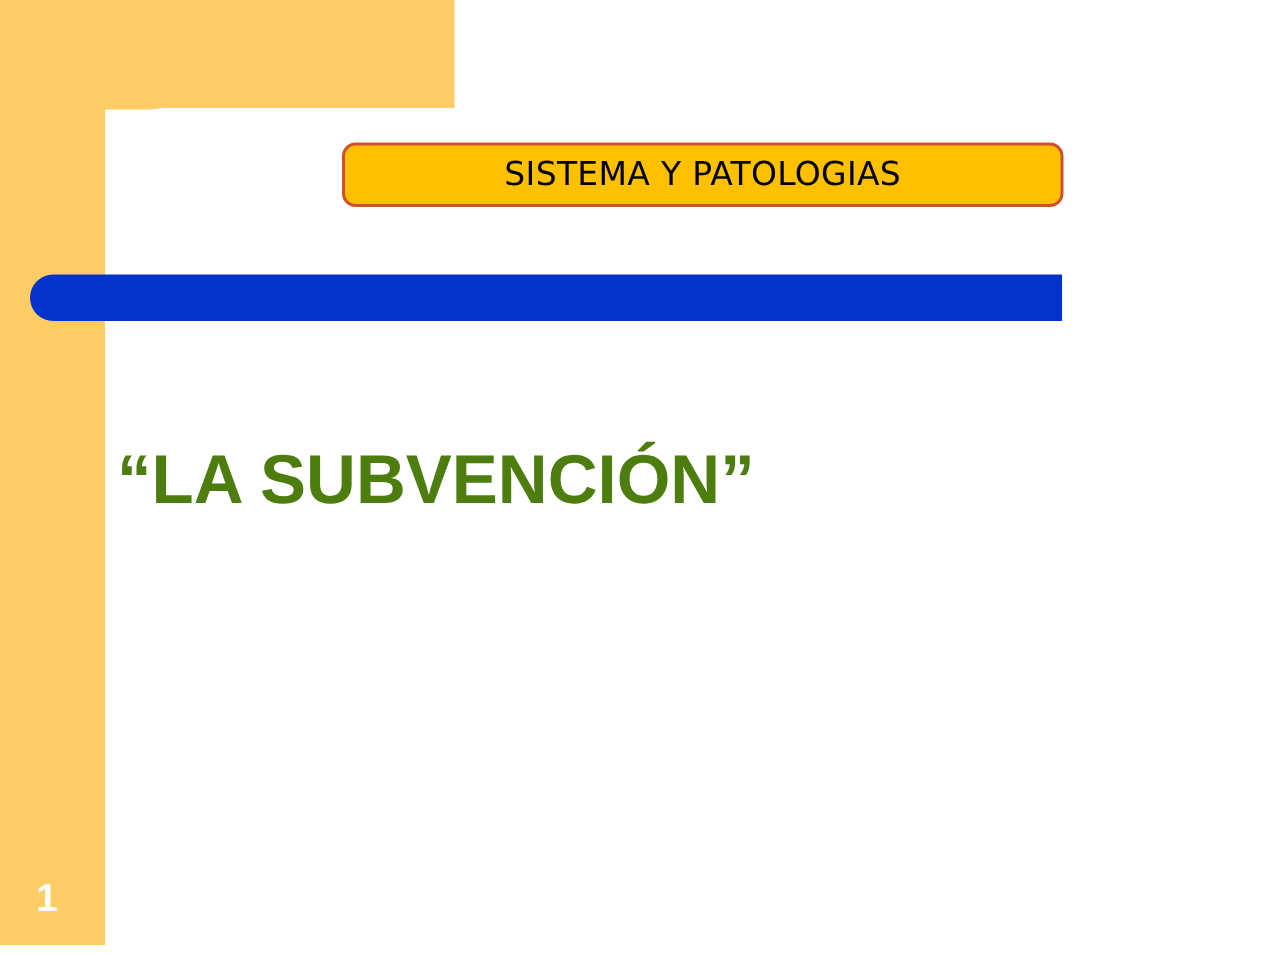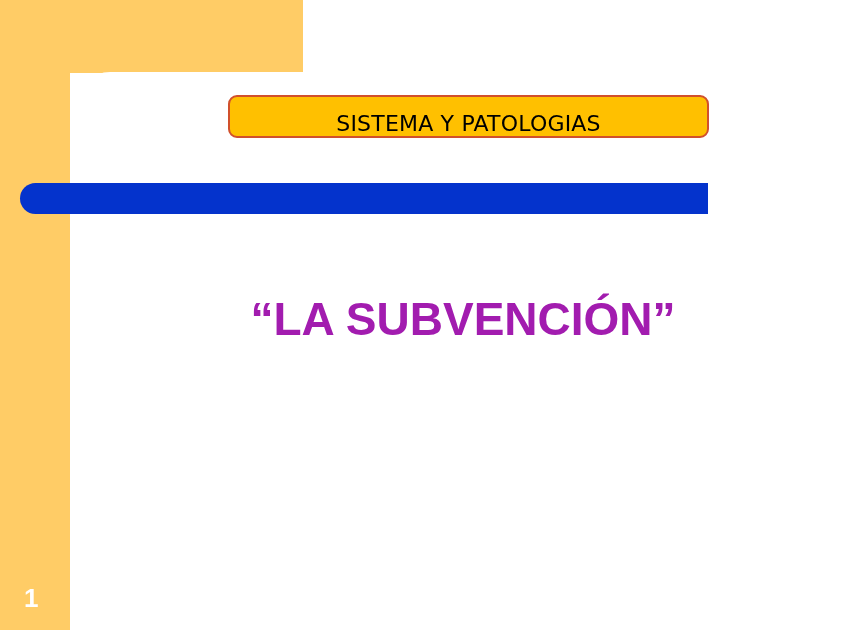--- a/index.html
+++ b/index.html
@@ -52,21 +52,21 @@
     position: absolute;
     left: 228px;
     top: 95px;
     width: 481px;
     height: 43px;
     box-sizing: border-box;
     background: #ffc000;
     border: 2px solid #d1502c;
     border-radius: 9px;
     display: flex;
-    align-items: flex-end;
+    align-items: center;
     justify-content: center;
   }
   .banner-label {
     font-family: "DejaVu Sans", sans-serif;
     font-size: 22px;
     font-weight: 400;
     color: #000000;
     letter-spacing: 0.2px;
     white-space: nowrap;
   }
@@ -82,25 +82,24 @@
     border-top-left-radius: 16px;
     border-bottom-left-radius: 16px;
   }
 
   
   .main-title {
     position: absolute;
     left: 78px;
     top: 292px;
     width: 770px;
-    text-align: center;
     font-family: "Liberation Sans", sans-serif;
     font-size: 46px;
     font-weight: bold;
-    color: #a21caf;
+    color: #4d7c0f;
     white-space: nowrap;
   }
 
   
   .slide-number {
     position: absolute;
     left: 24px;
     top: 585px;
     font-family: "Liberation Sans", sans-serif;
     font-size: 26px;

